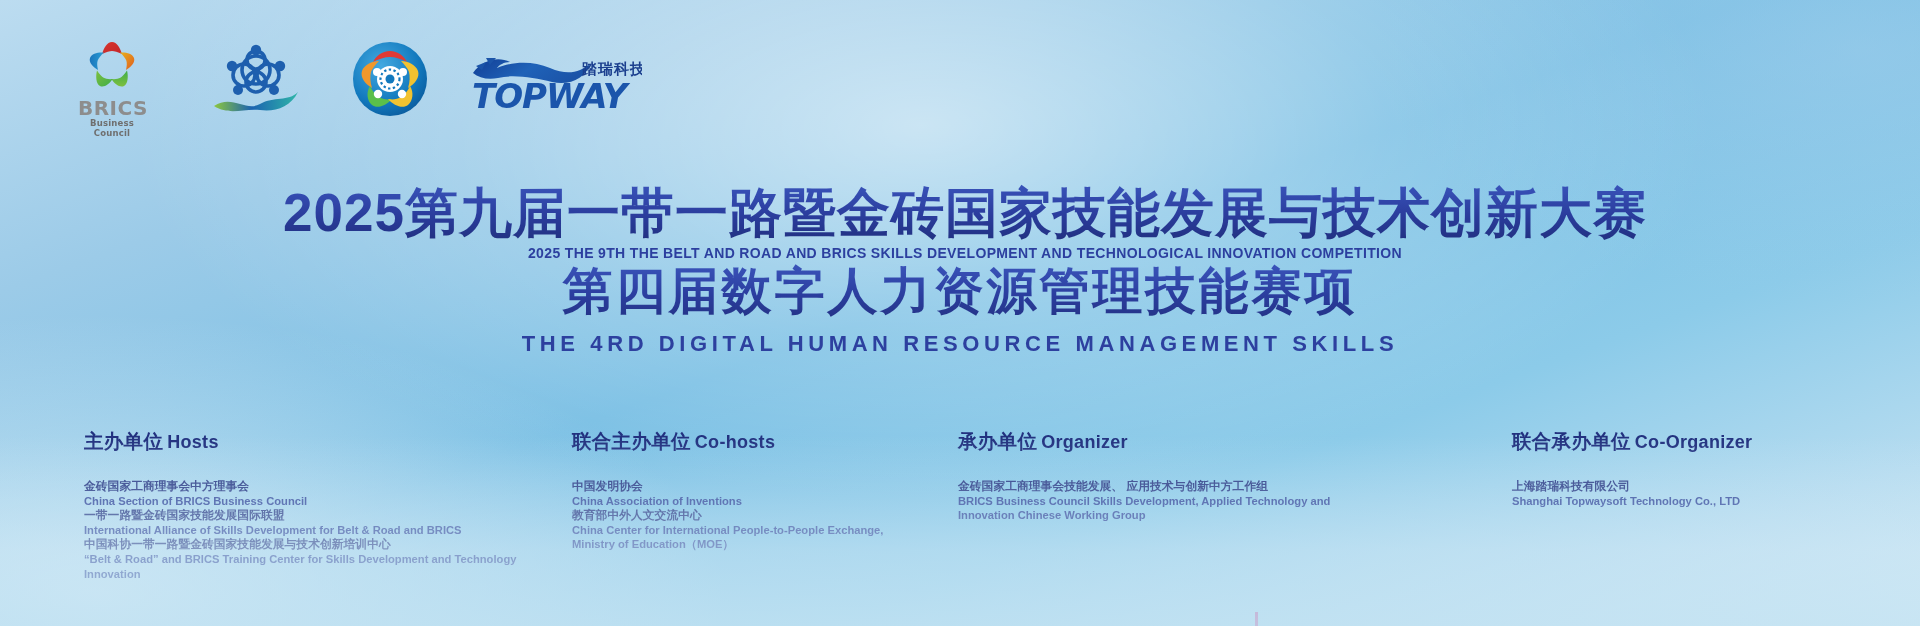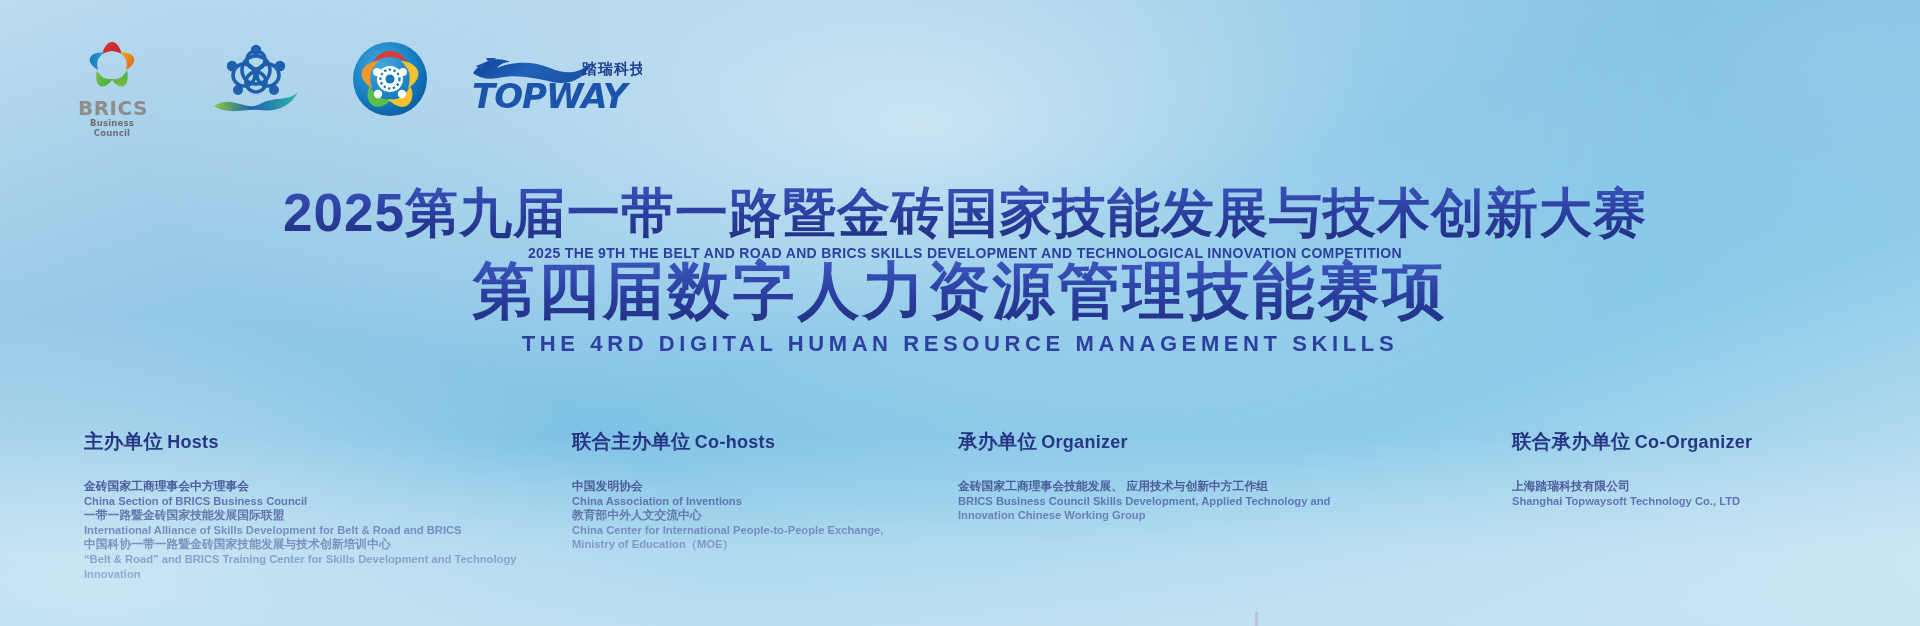--- a/index.html
+++ b/index.html
@@ -62,21 +62,21 @@
     -webkit-background-clip:text; background-clip:text; color:transparent;
     text-shadow:none;
   }
   .h-en{
     margin-top:2px; font-size:14px; font-weight:bold; letter-spacing:0.35px;
     color:#2c3f9f; white-space:nowrap;
   }
 
   .subhead{ position:absolute; left:0; right:0; top:255px; text-align:center; }
   .s-cn{
-    font-size:62px; font-weight:bold; letter-spacing:3px; line-height:72px;
+    font-size:50px; font-weight:bold; letter-spacing:3px; line-height:72px;
     background:linear-gradient(to bottom,#3f5ac2 0%,#2b3e9f 55%,#22307f 100%);
     -webkit-background-clip:text; background-clip:text; color:transparent;
   }
   .s-en{
     margin-top:4px; font-size:22px; font-weight:bold; letter-spacing:4.6px;
     color:#2d409f;
   }
 
   
   .orgs{ position:absolute; left:0; top:428px; width:1920px; height:180px; }

